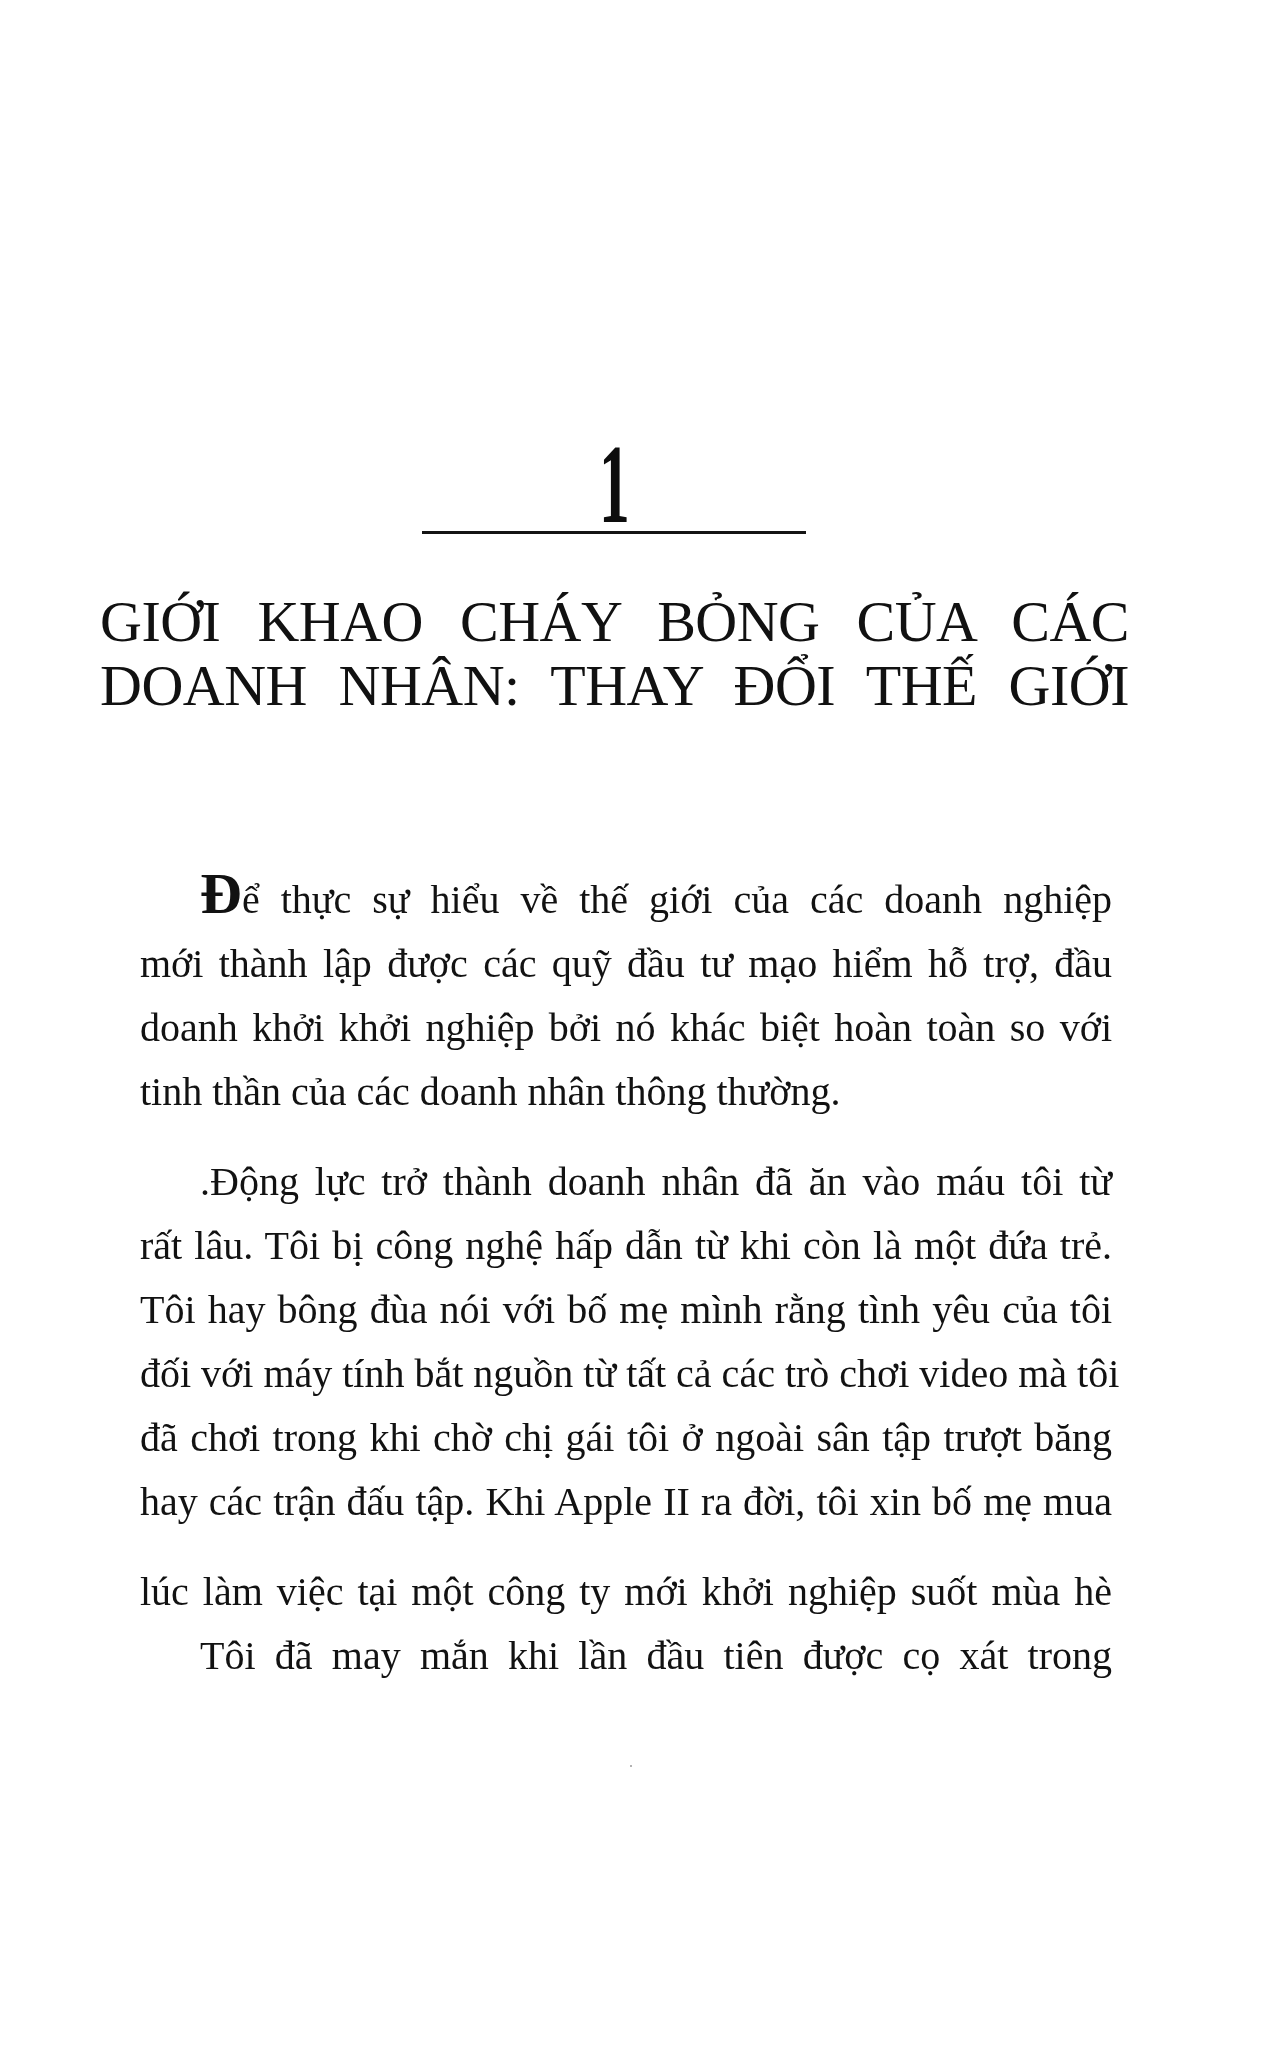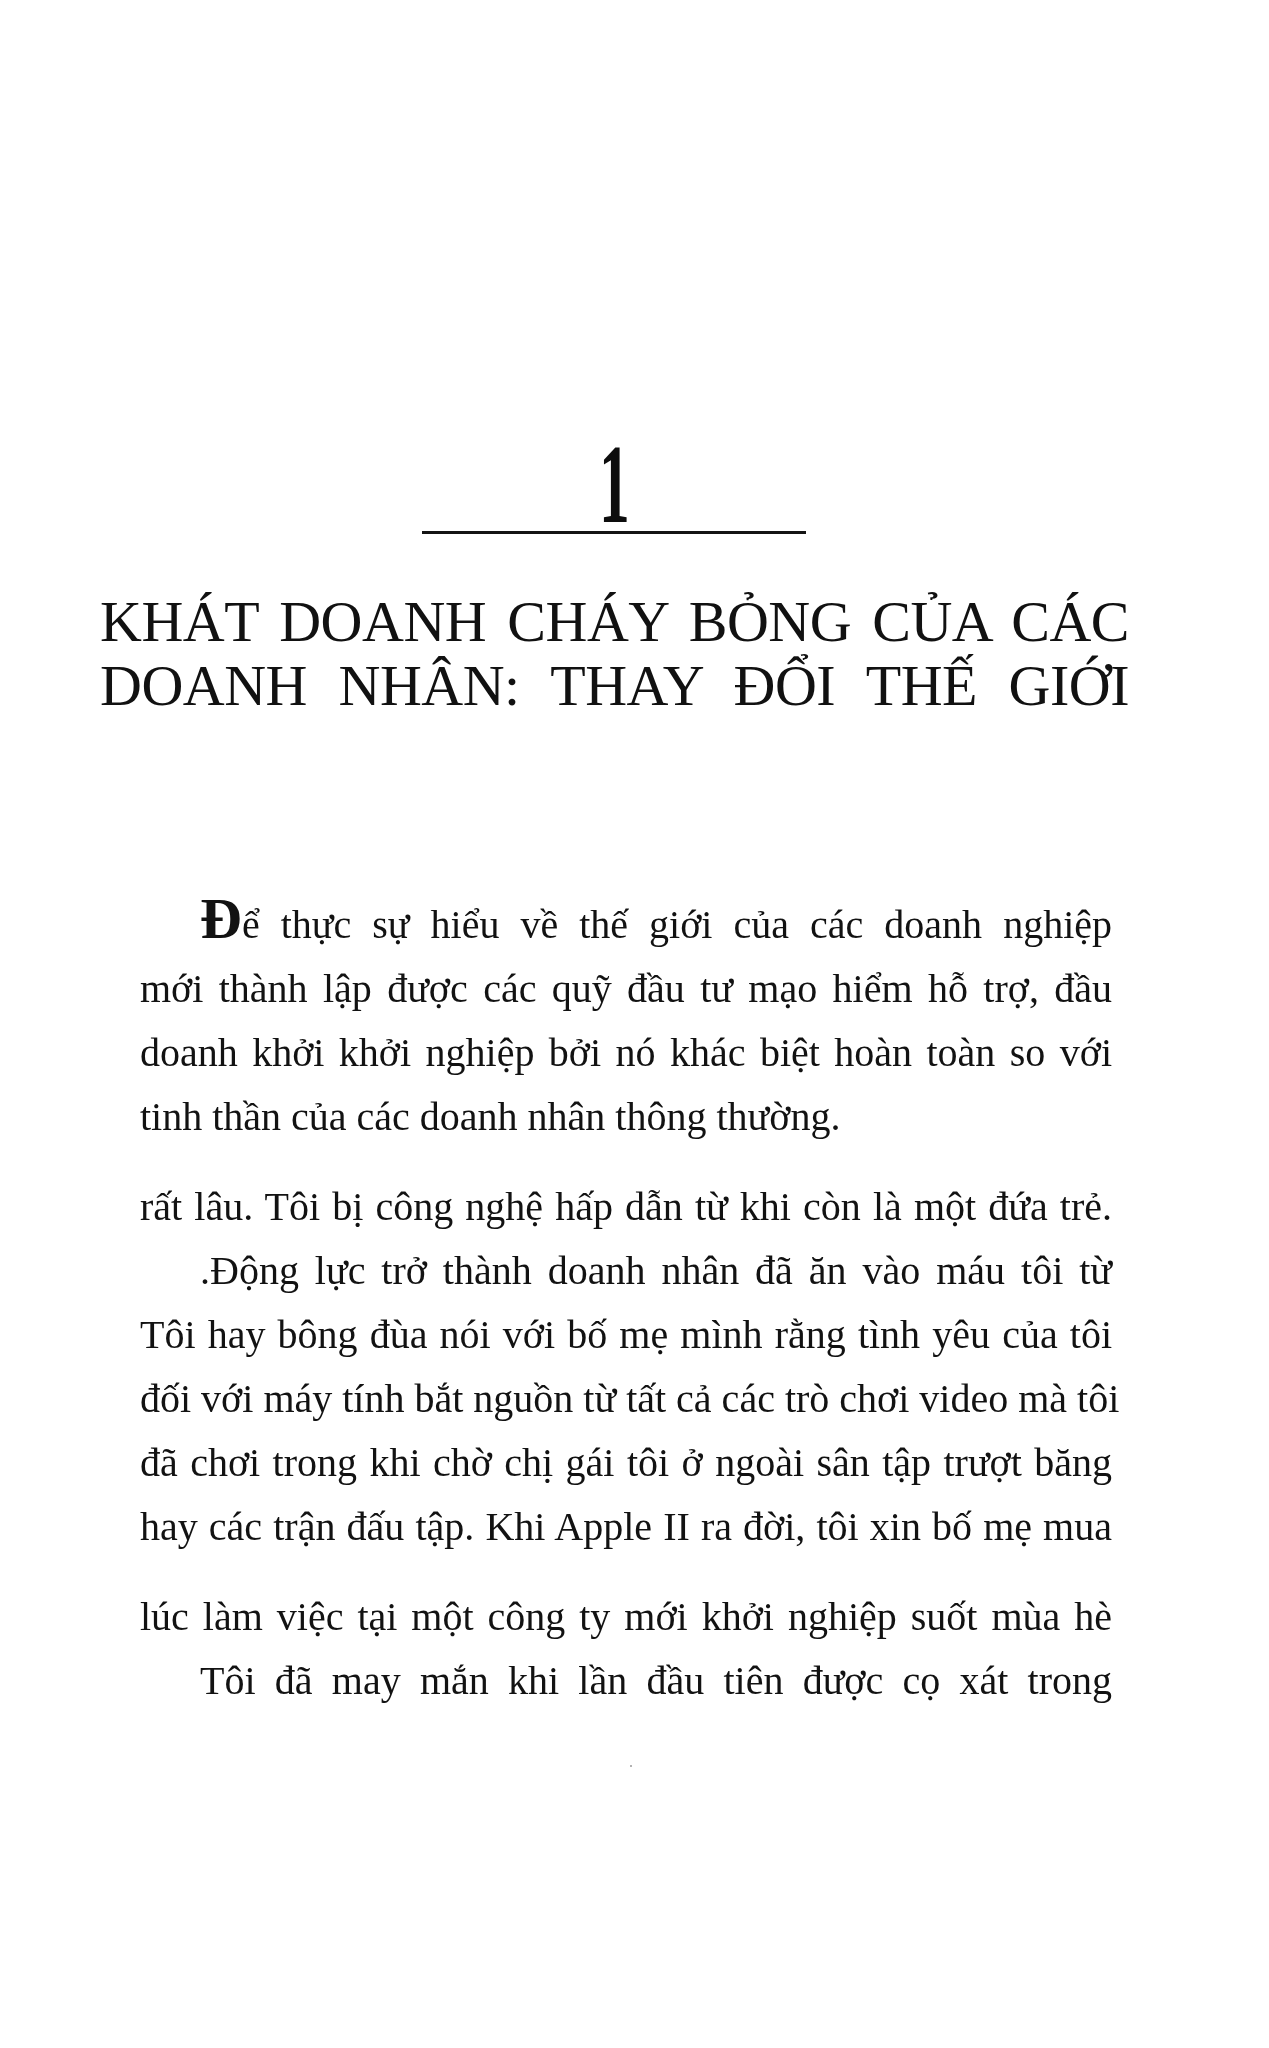--- a/index.html
+++ b/index.html
@@ -53,21 +53,21 @@
       color: #111111;
     }
     .chapter-title .line {
       display: block;
       white-space: nowrap;
     }
     .body-text {
       position: absolute;
       left: 140px;
       width: 972px;
-      top: 893px;
+      top: 868px;
       font-size: 40px;
       color: #121212;
     }
     .line {
       display: block;
       height: 64px;
       line-height: 64px;
       white-space: nowrap;
       text-align: justify;
       text-align-last: justify;
@@ -97,37 +97,37 @@
   </style>
 </head>
 <body>
 
 <div class="page">
 
   <div class="chapter-number">1</div>
   <div class="chapter-rule"></div>
 
   <div class="chapter-title">
-    <span class="line">KHÁT DOANH CHÁY BỎNG CỦA CÁC</span>
+    <span class="line">GIỚI KHAO CHÁY BỎNG CỦA CÁC</span>
     <span class="line">DOANH NHÂN: THAY ĐỔI THẾ GIỚI</span>
   </div>
 
   <div class="body-text">
 
     <div>
       <span class="line indent"><span class="dropcap">Đ</span><span>ể thực sự hiểu về thế giới của các doanh nghiệp</span></span>
       <span class="line">mới thành lập được các quỹ đầu tư mạo hiểm hỗ trợ, đầu</span>
       <span class="line">doanh khởi khởi nghiệp bởi nó khác biệt hoàn toàn so với</span>
       <span class="line last">tinh thần của các doanh nhân thông thường.</span>
     </div>
     <div class="para-gap"></div>
 
     <div>
+      <span class="line indent">.Động lực trở thành doanh nhân đã ăn vào máu tôi từ</span>
       <span class="line">rất lâu. Tôi bị công nghệ hấp dẫn từ khi còn là một đứa trẻ.</span>
-      <span class="line indent">.Động lực trở thành doanh nhân đã ăn vào máu tôi từ</span>
       <span class="line">Tôi hay bông đùa nói với bố mẹ mình rằng tình yêu của tôi</span>
       <span class="line">đối với máy tính bắt nguồn từ tất cả các trò chơi video mà tôi</span>
       <span class="line">đã chơi trong khi chờ chị gái tôi ở ngoài sân tập trượt băng</span>
       <span class="line">hay các trận đấu tập. Khi Apple II ra đời, tôi xin bố mẹ mua</span>
     </div>
     <div class="para-gap"></div>
 
     <div>
       <span class="line">lúc làm việc tại một công ty mới khởi nghiệp suốt mùa hè</span>
       <span class="line indent">Tôi đã may mắn khi lần đầu tiên được cọ xát trong</span>

